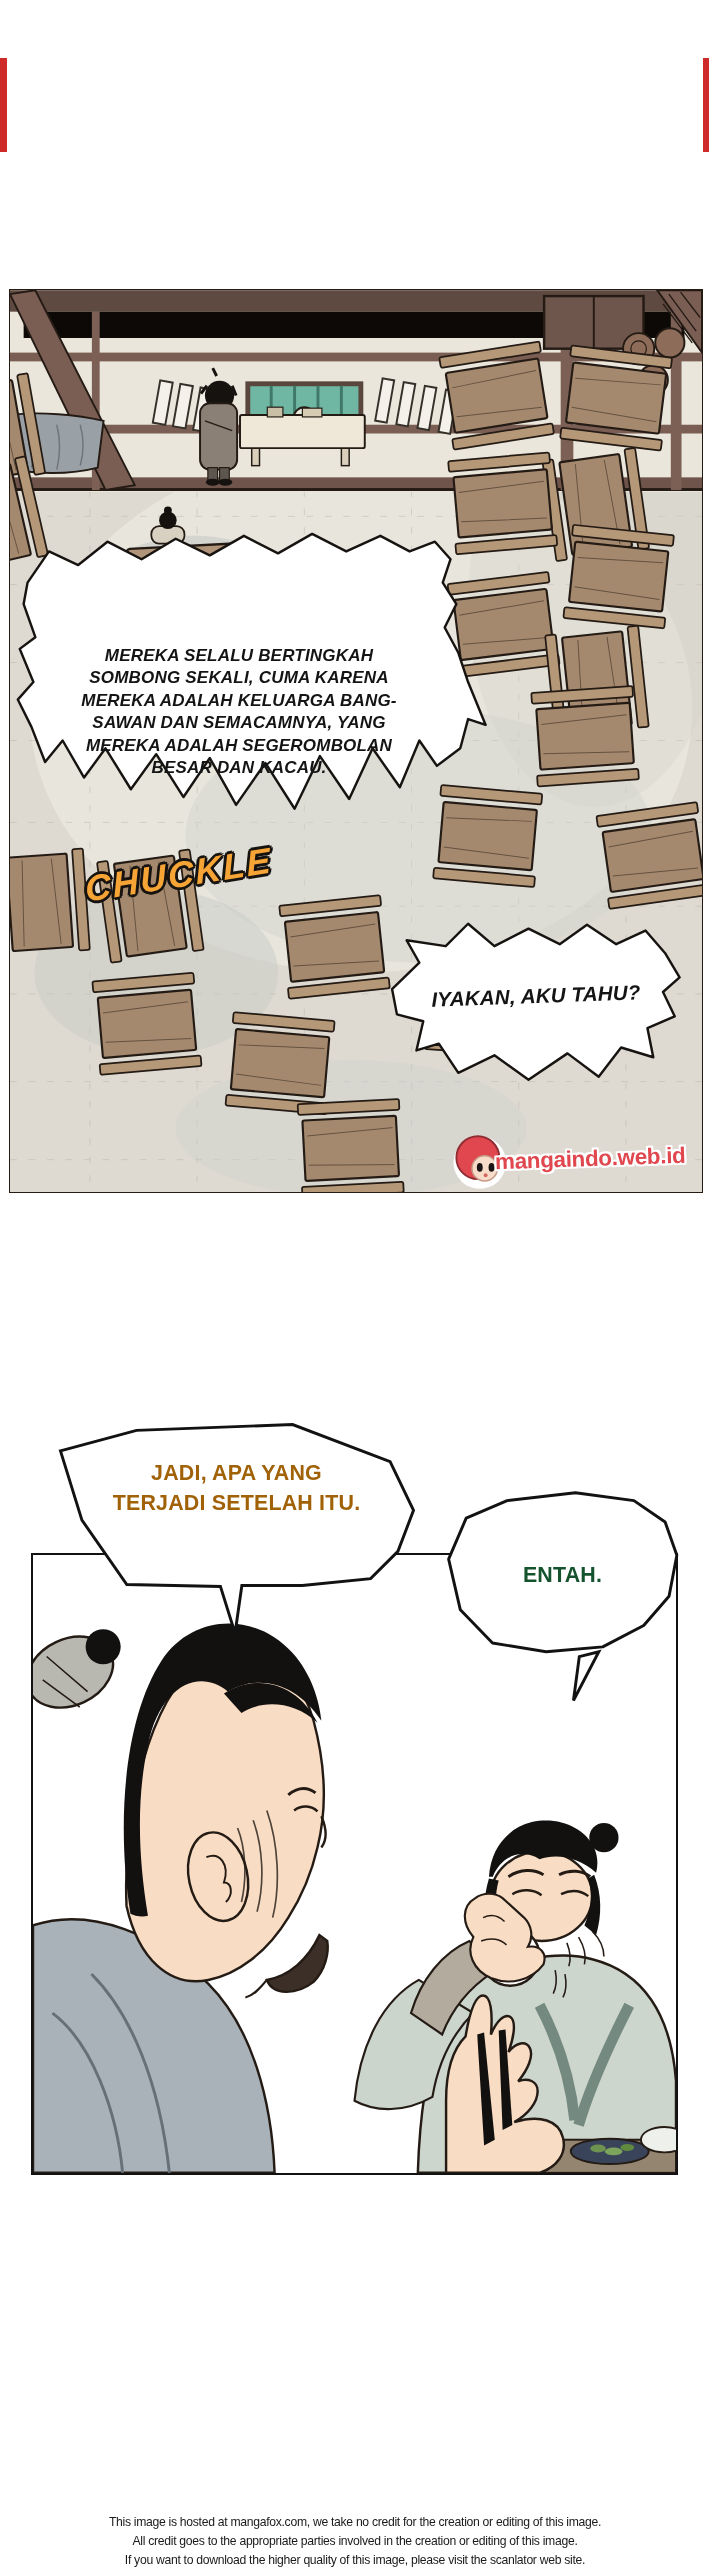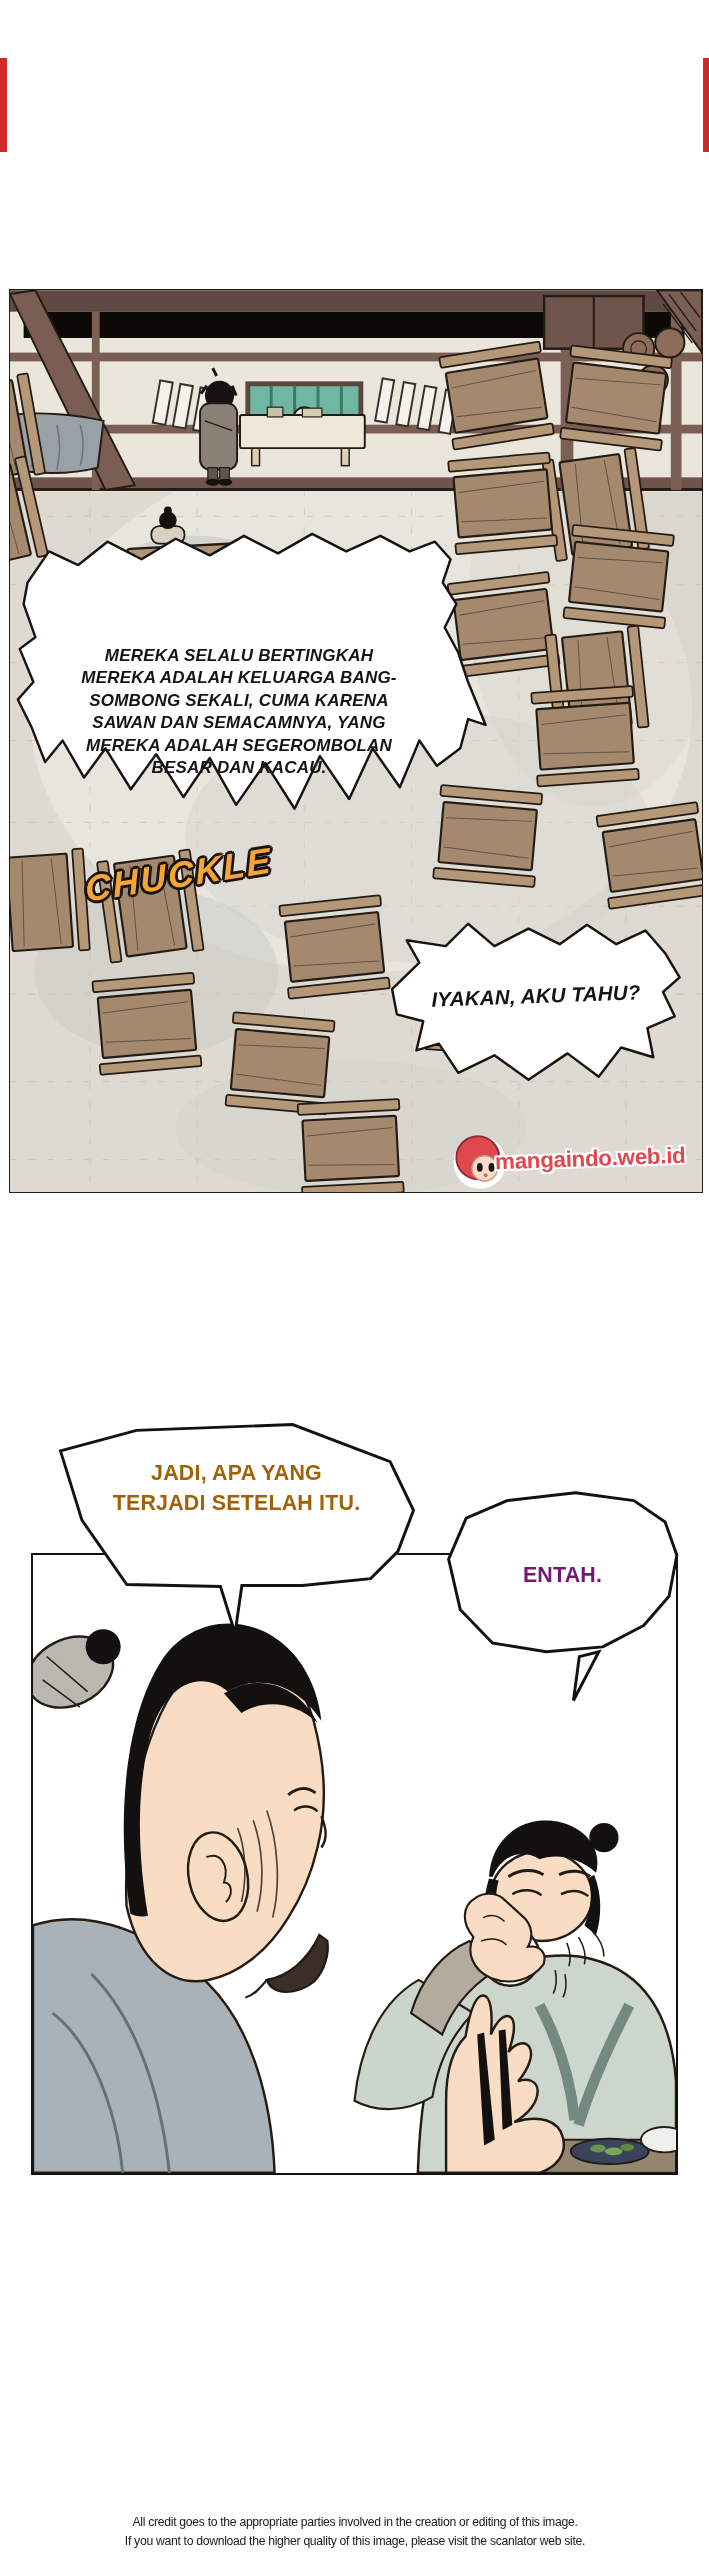--- a/index.html
+++ b/index.html
@@ -11,21 +11,21 @@
   .edge-marker.right{right:0;}
   .panel1{position:absolute;left:8.8px;top:289px;width:692px;height:902px;border:1.9px solid #241b15;
           background:#dedad2;box-sizing:content-box;overflow:hidden;}
   .panel2{position:absolute;left:31px;top:1553px;width:643px;height:618px;border:2.9px solid #121212;
           background:#ffffff;overflow:hidden;}
   .bubble-text{position:absolute;text-align:center;color:#141414;
                font-weight:bold;font-style:italic;letter-spacing:0.2px;}
   .bt-main{left:54px;top:645px;width:370px;font-size:17px;line-height:22.4px;}
   .bt-reply{left:419px;top:984px;width:234px;font-size:20.5px;transform:rotate(-2deg);}
   .bt-q{left:100px;top:1458px;width:273px;font-size:21.4px;line-height:30px;font-style:normal;color:#a16207;}
-  .bt-a{left:475px;top:1563px;width:175px;font-size:21.4px;font-style:normal;color:#701a75;}
+  .bt-a{left:475px;top:1563px;width:175px;font-size:21.4px;font-style:normal;color:#14532d;}
   .sfx{position:absolute;left:84px;top:854px;font-size:36px;font-weight:bold;font-style:italic;
        letter-spacing:1.9px;transform:rotate(-9deg) skewX(-4deg);color:#f5a435;
        text-shadow:-1.9px -1.9px 0 #171310,1.9px -1.9px 0 #171310,-1.9px 1.9px 0 #171310,1.9px 1.9px 0 #171310,
                    -2.9px 0 0 #171310,2.9px 0 0 #171310,0 -2.9px 0 #171310,0 2.9px 0 #171310;}
   .watermark-text{position:absolute;left:495px;top:1146px;font-size:22.4px;font-weight:bold;
        letter-spacing:-0.3px;color:#e0474e;transform:rotate(-2deg);
        text-shadow:-1.9px -1.9px 0 #fff,1.9px -1.9px 0 #fff,-1.9px 1.9px 0 #fff,1.9px 1.9px 0 #fff,
                    -1.9px 0 0 #fff,1.9px 0 0 #fff,0 -1.9px 0 #fff,0 1.9px 0 #fff;}
   .footer{position:absolute;left:0;top:2513px;width:710px;text-align:center;color:#1a1a1a;
           font-size:12.2px;line-height:19px;letter-spacing:-0.3px;}
@@ -207,22 +207,22 @@
         <path d="M470,886 C476,878 492,876 500,884 C494,880 478,880 470,886 Z" fill="#e0474e"></path>
         <ellipse cx="482" cy="900" rx="3" ry="4.5" fill="#1c1414"></ellipse>
         <ellipse cx="494" cy="900" rx="3" ry="4.5" fill="#1c1414"></ellipse>
         <circle cx="488" cy="908" r="2" fill="#d06a5e"></circle>
       </g>
     </svg>
   </div>
 
   <div class="bubble-text bt-main">
     <div>MEREKA SELALU BERTINGKAH</div>
+    <div>SOMBONG SEKALI, CUMA KARENA</div>
     <div>MEREKA ADALAH KELUARGA BANG-</div>
-    <div>SOMBONG SEKALI, CUMA KARENA</div>
     <div>SAWAN DAN SEMACAMNYA, YANG</div>
     <div>MEREKA ADALAH SEGEROMBOLAN</div>
     <div>BESAR DAN KACAU.</div>
   </div>
   <div class="sfx">CHUCKLE</div>
   <div class="bubble-text bt-reply">IYAKAN, AKU TAHU?</div>
   <div class="watermark-text">mangaindo.web.id</div>
 
   <div class="panel2">
     <svg width="643" height="618" viewBox="0 0 660 634">
@@ -294,17 +294,18 @@
     <polygon points="460,1600 478,1558 520,1540 590,1532 650,1540 682,1562 694,1596 686,1638 660,1668 618,1690 560,1695 505,1686 472,1652" fill="#ffffff" stroke="#121212" stroke-width="3" stroke-linejoin="round"></polygon>
   </svg>
 
   <div class="bubble-text bt-q" style="font-weight:bold;">
     <div>JADI, APA YANG</div>
     <div>TERJADI SETELAH ITU.</div>
   </div>
   <div class="bubble-text bt-a" style="font-weight:bold;">ENTAH.</div>
 
   <div class="footer">
+    <div>This image is hosted at mangafox.com, we take no credit for the creation or editing of this image.</div>
     <div>All credit goes to the appropriate parties involved in the creation or editing of this image.</div>
     <div>If you want to download the higher quality of this image, please visit the scanlator web site.</div>
   </div>
 </div>
 
 
 </body></html>

